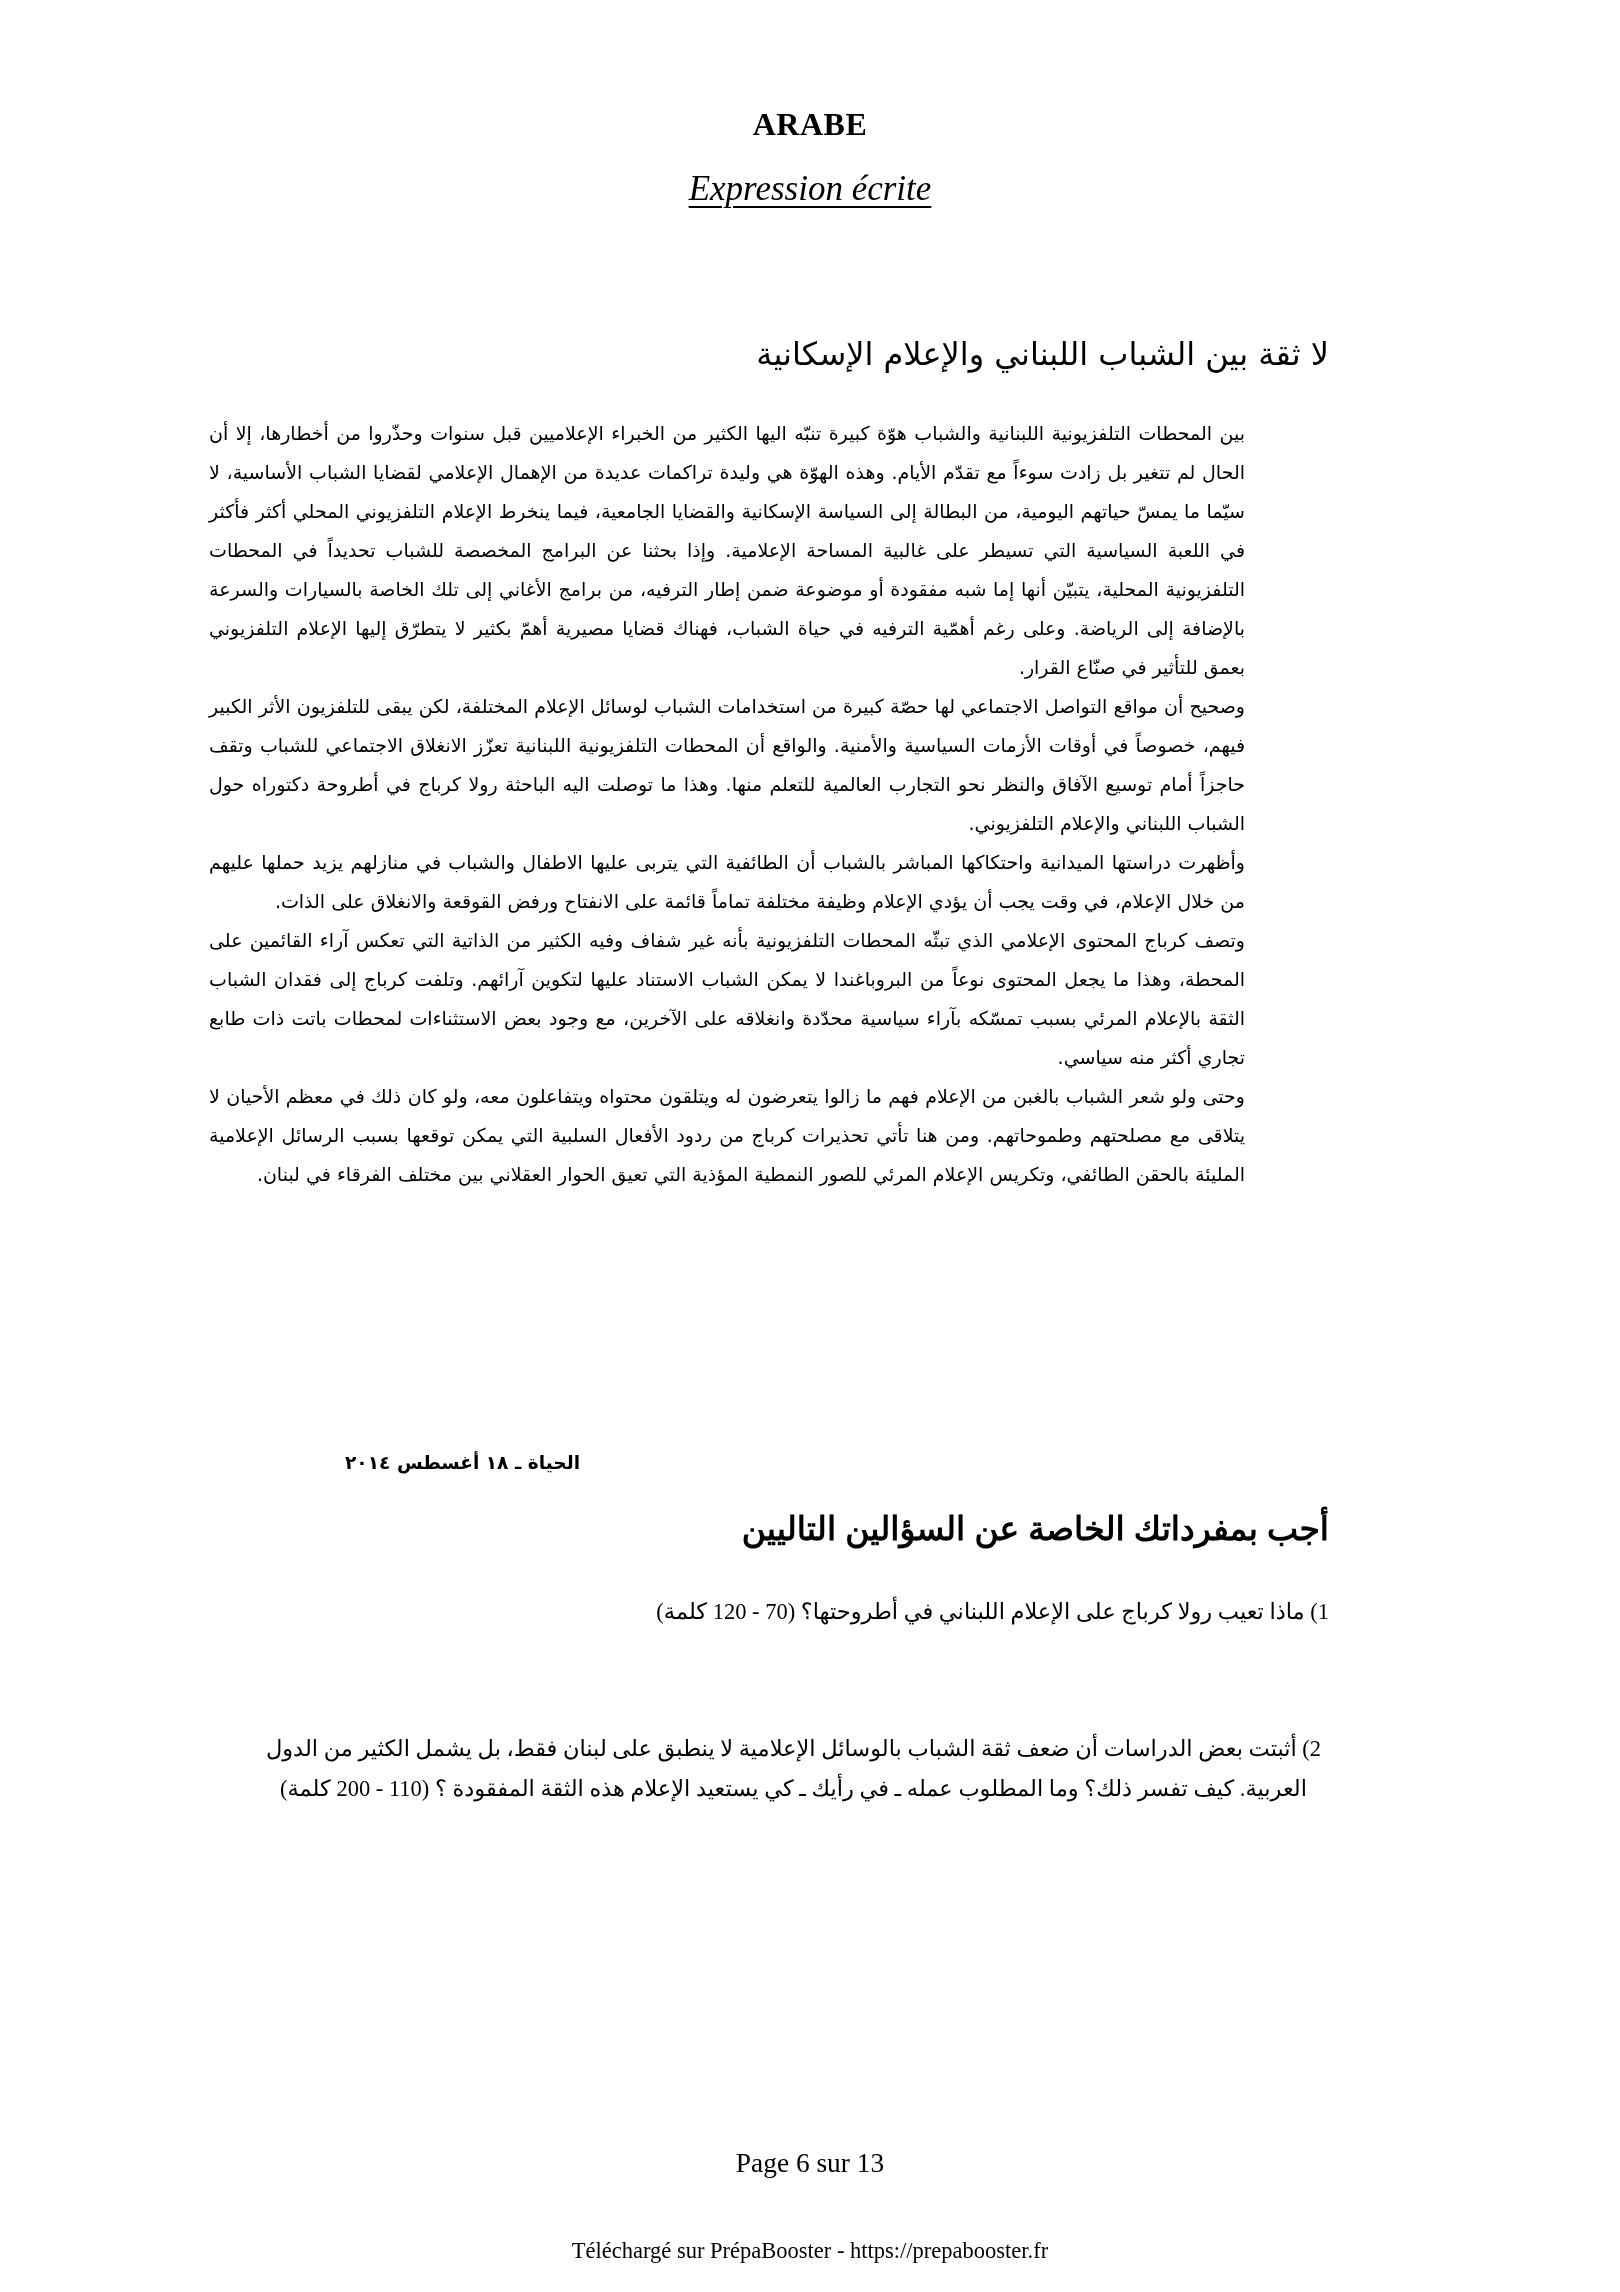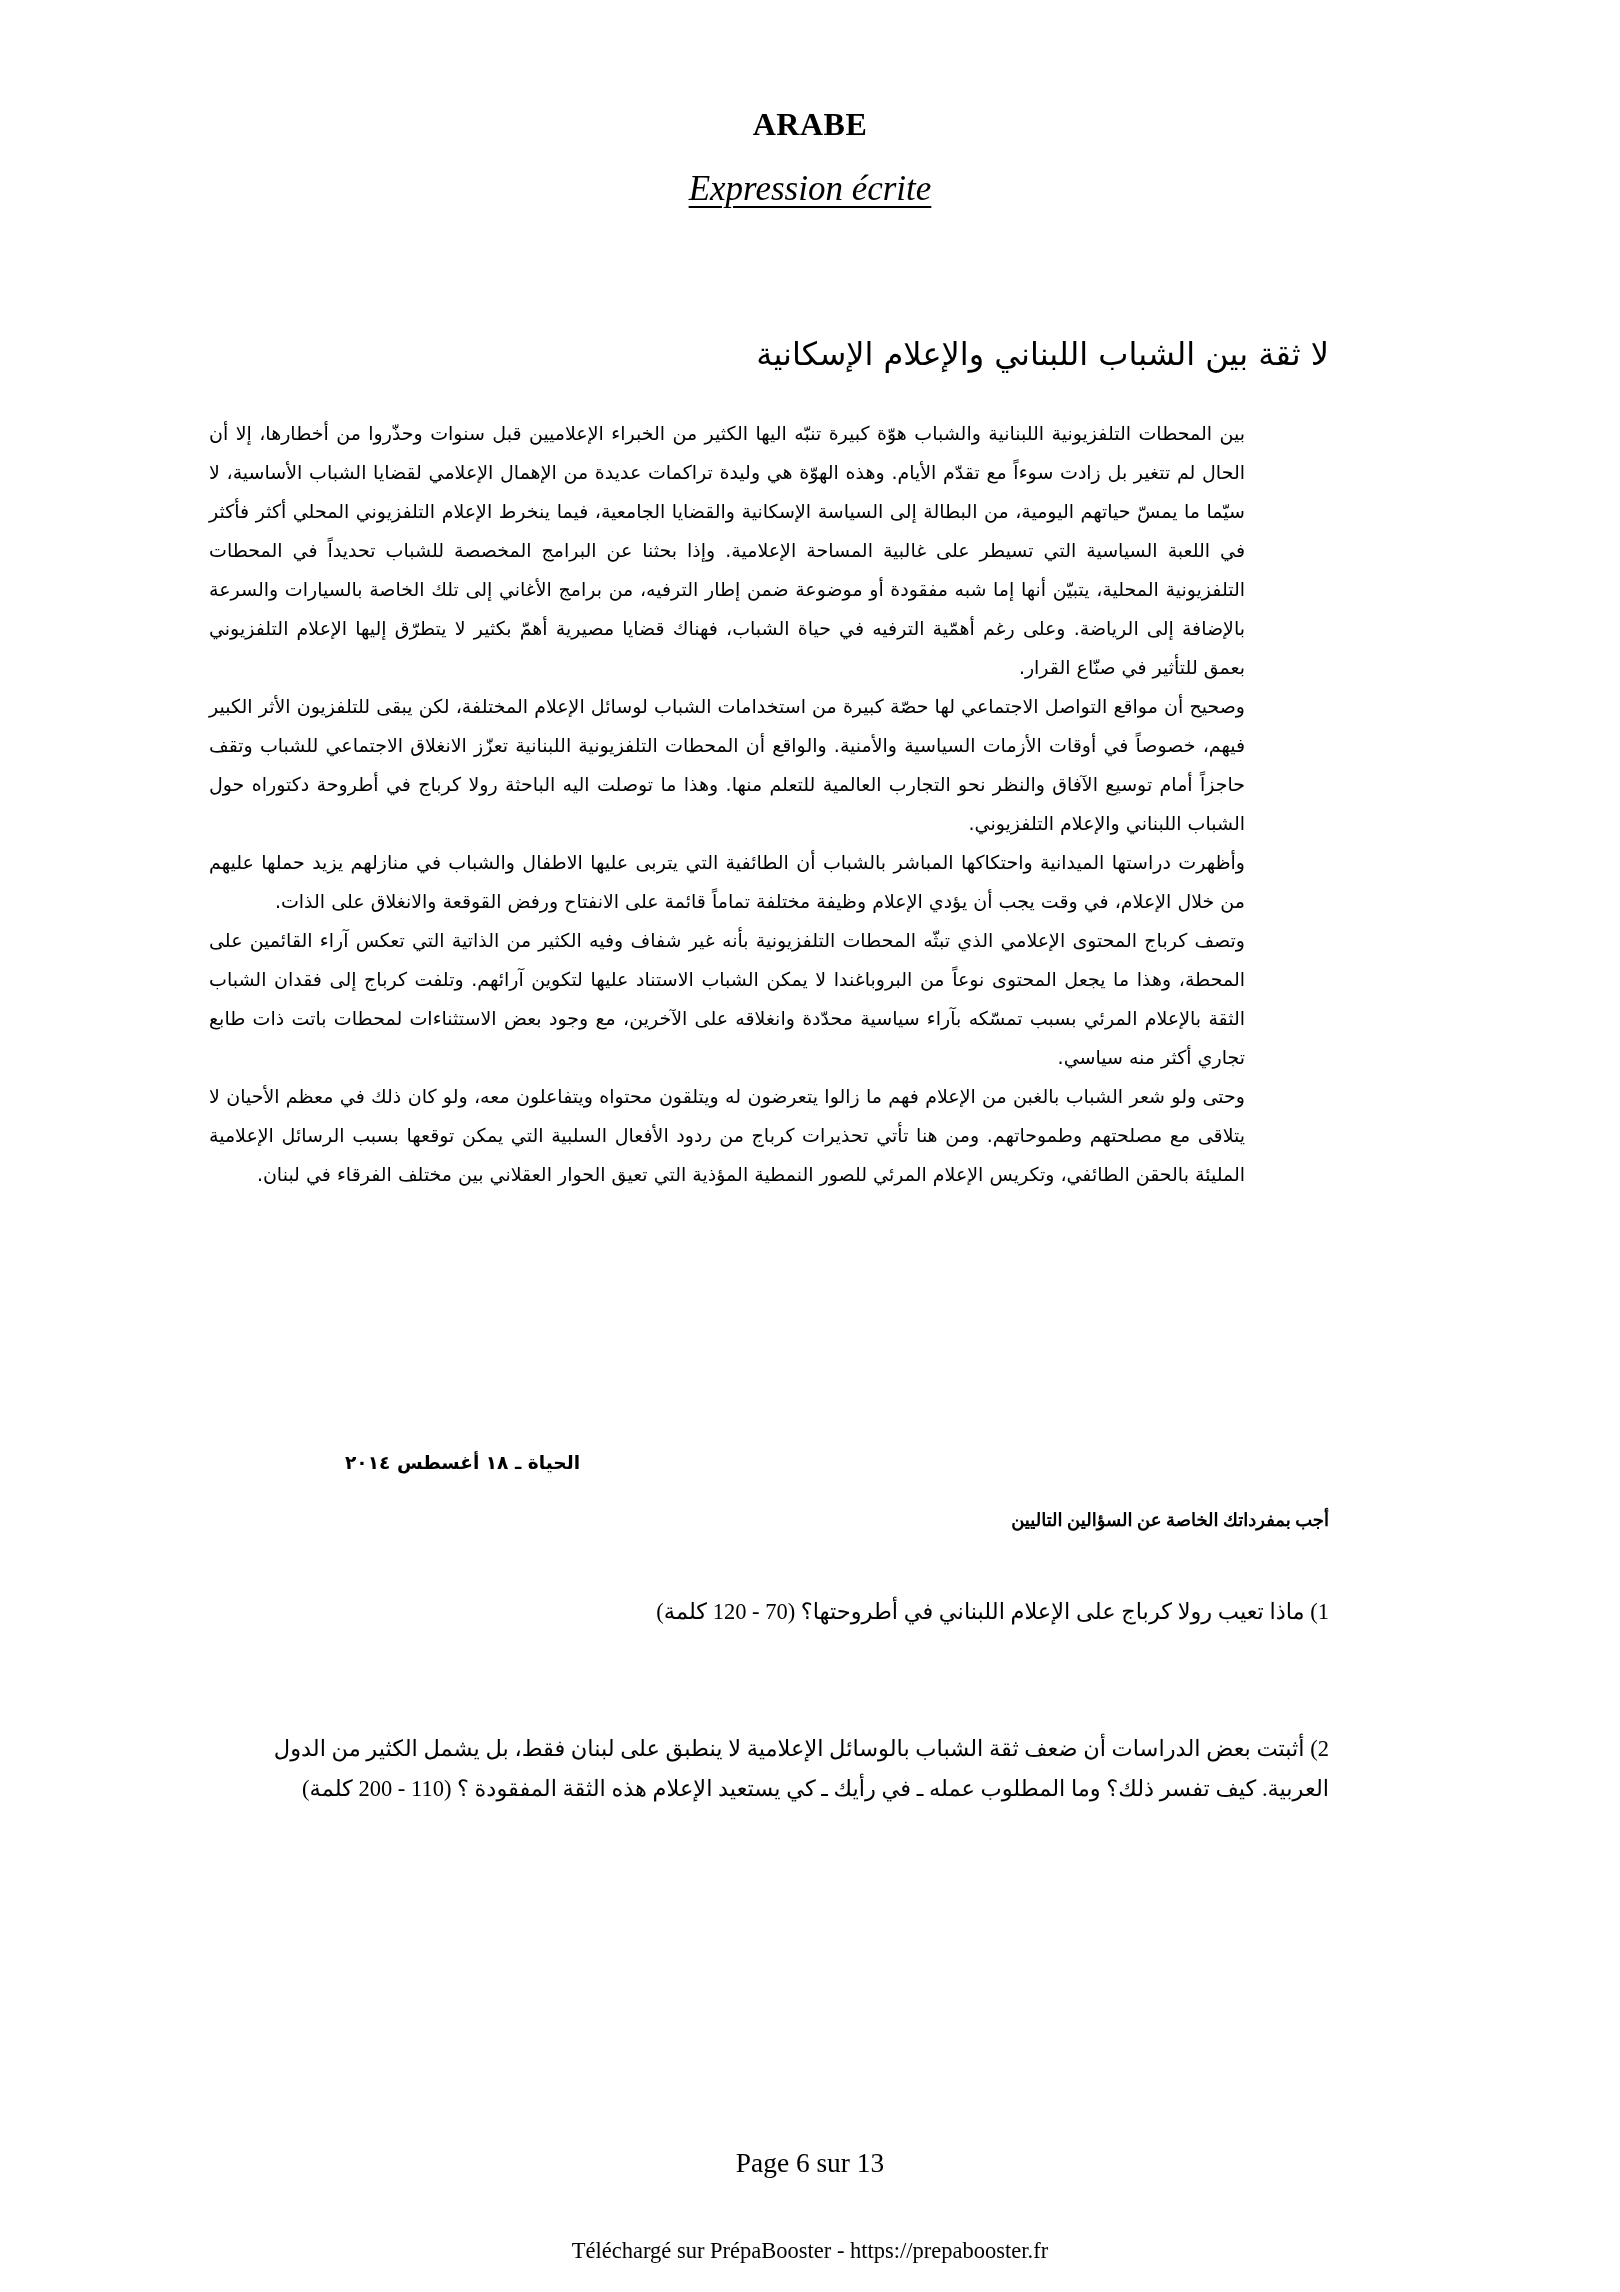--- a/index.html
+++ b/index.html
@@ -76,43 +76,44 @@
       font-family: "DejaVu Sans", sans-serif;
       font-weight: bold;
       font-size: 18.6px;
       white-space: nowrap;
     }
     .instructions {
       position: absolute;
       right: 291px;
       top: 1509px;
       direction: rtl;
-      font-family: Liberation Serif, serif;
+      font-family: Liberation Sans, sans-serif;
       font-weight: bold;
-      font-size: 18px;
+      font-size: 33px;
       white-space: nowrap;
       margin-left: 40px;
     }
     .question {
       position: absolute;
       direction: rtl;
       text-align: right;
       font-family: "Liberation Serif", serif;
       font-size: 22.5px;
       line-height: 40px;
     }
     .q1 {
       right: 291px;
       top: 1592px;
       white-space: nowrap;
     }
     .q2 {
       left: 258px;
       right: 291px;
       top: 1729px;
+      text-align: center;
     }
     .q2 p, .q1 p { margin: 0; }
     .page-number {
       position: absolute;
       left: 0; width: 1620px;
       top: 2148px;
       text-align: center;
       font-family: "Liberation Serif", serif;
       font-size: 27.4px;
     }

